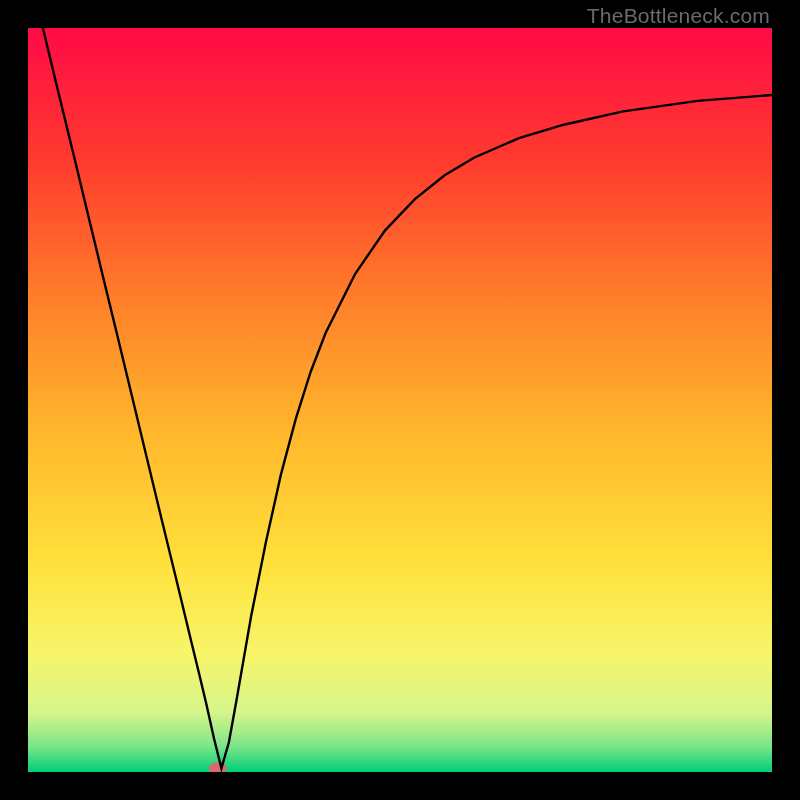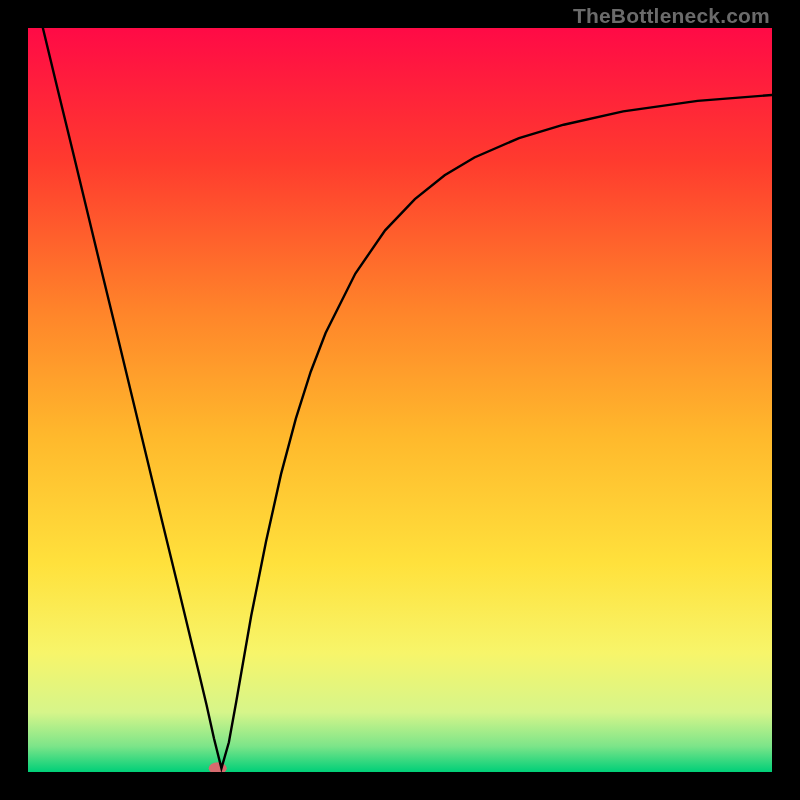--- a/index.html
+++ b/index.html
@@ -25,21 +25,21 @@
     top: 0;
     width: 744px;
     height: 744px;
   }
   .watermark {
     position: absolute;
     top: 4px;
     right: 30px;
     color: #6b6b6b;
     font-size: 21px;
-    font-weight: 700;
+    font-weight: 400;
     letter-spacing: 0.2px;
   }
   svg { display: block; }
 </style>
 </head>
 <body>
 
 <div class="watermark">TheBottleneck.com</div>
 
 <div class="frame">

